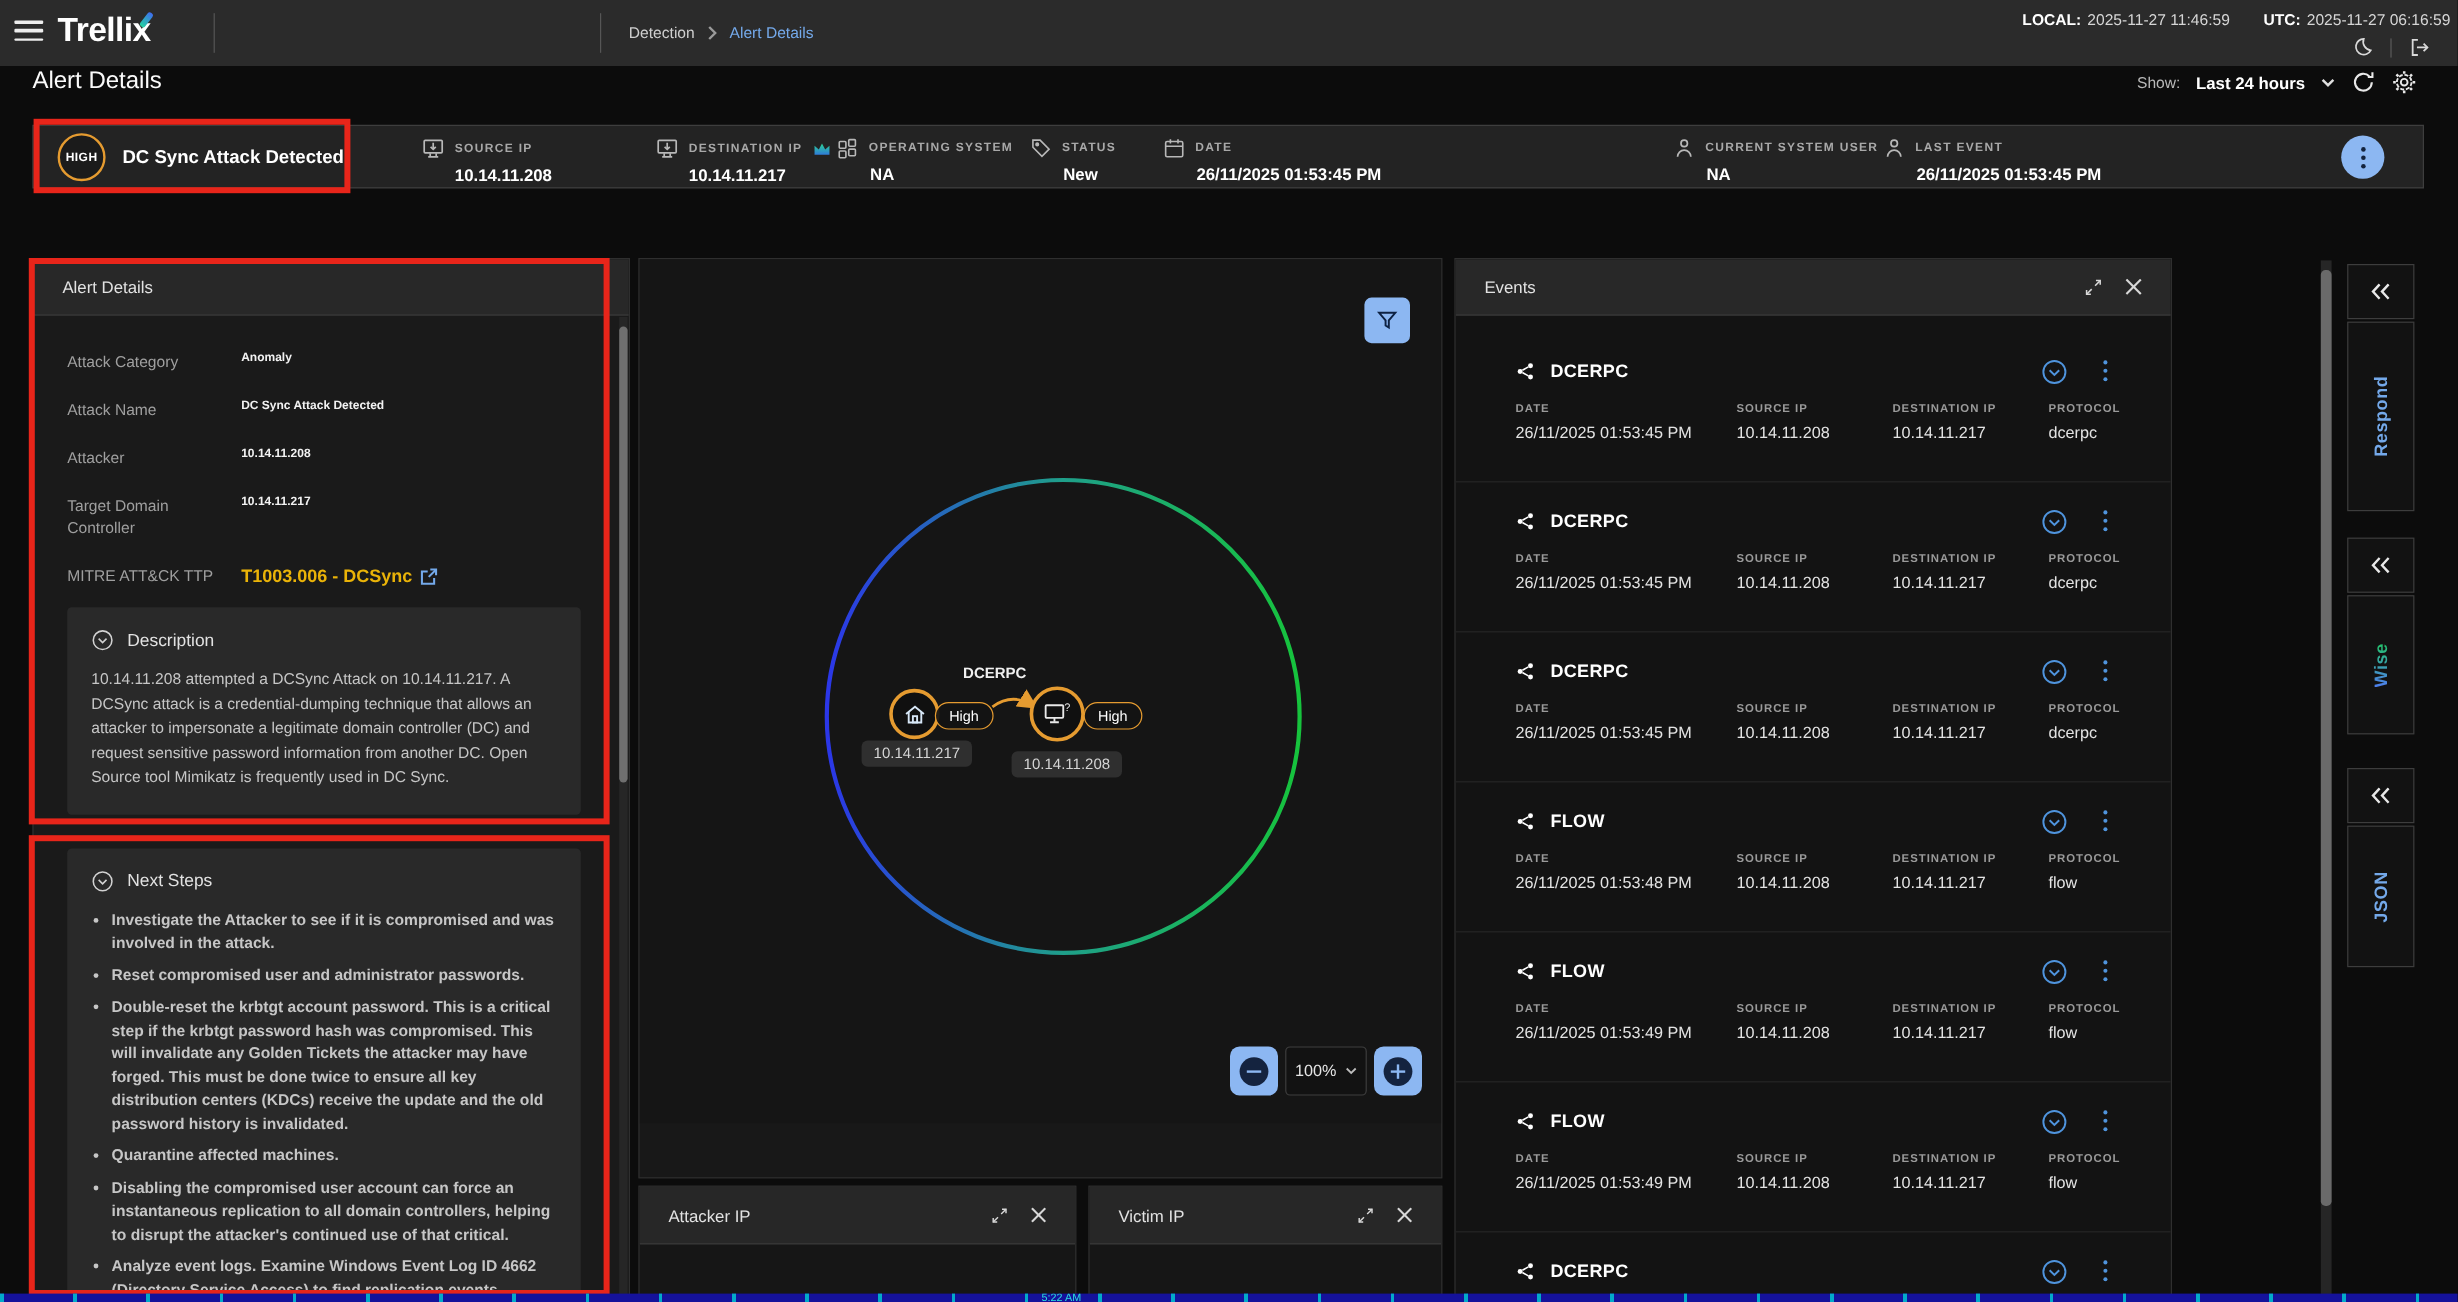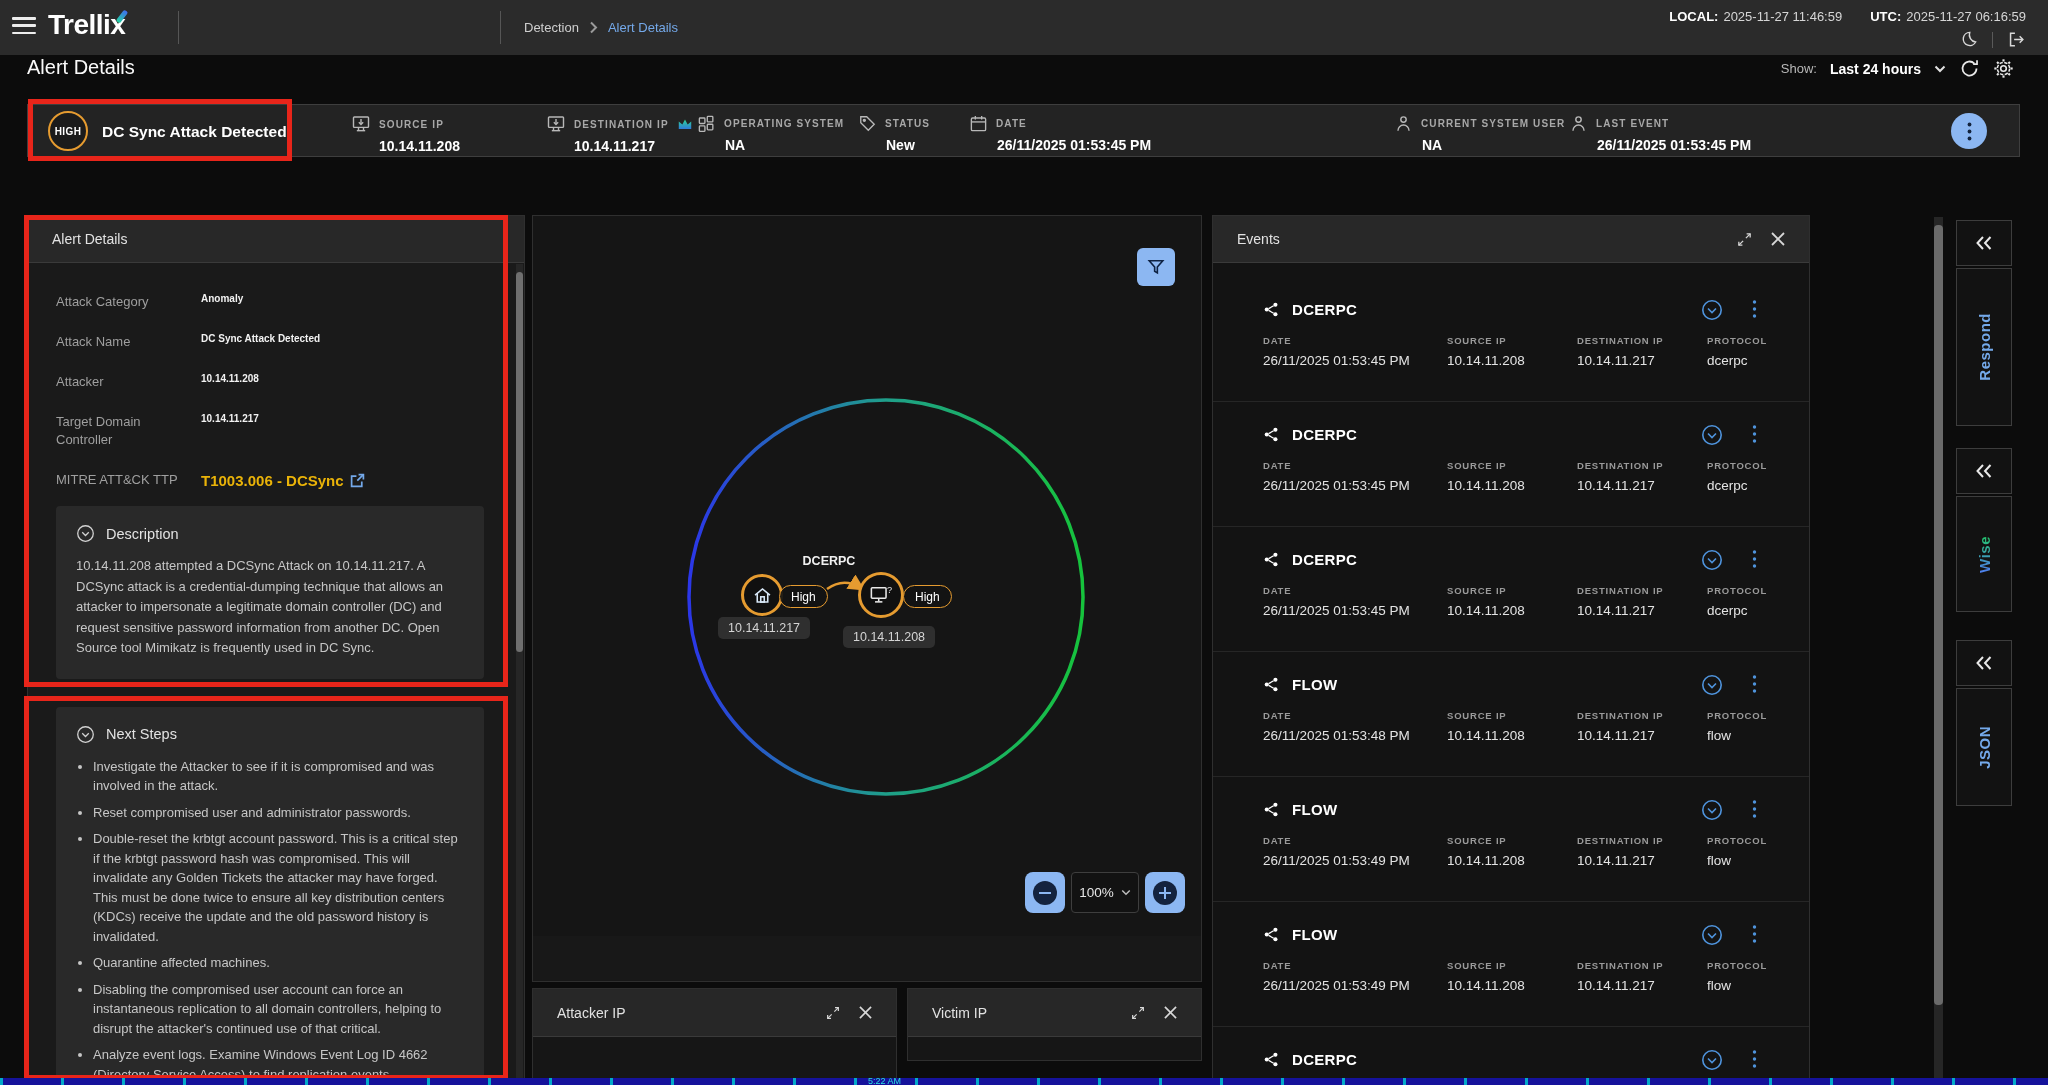--- a/index.html
+++ b/index.html
@@ -13,21 +13,21 @@
   .brand { position:absolute; left:48px; top:9px; font-size:28px; font-weight:800; color:#ffffff; letter-spacing:-.5px; }
   .brand-slash { position:absolute; right:-4px; top:5px; width:14px; height:5px; border-radius:2px;
     background:linear-gradient(90deg,#23d3a0,#3f6cf0); transform:rotate(-52deg); }
   .tb-divider { position:absolute; top:11px; width:1px; height:33px; background:#565656; }
   .product { position:absolute; left:192px; top:8px; }
   .product-name { font-size:15px; color:#f2f2f2; letter-spacing:.4px; }
   .product-edition { font-size:11px; color:#b5b5b5; letter-spacing:.5px; margin-top:4px; }
   .breadcrumb { position:absolute; left:524px; top:0; height:55px; display:flex; align-items:center; gap:10px; }
   .bc-parent { font-size:13px; color:#cfcfcf; cursor:pointer; }
   .bc-current { font-size:13px; color:#74a9ea; }
-  .tb-times { position:absolute; right:22px; top:9px; display:flex; gap:28px; font-size:13px; }
+  .tb-times { position:absolute; right:6px; top:9px; display:flex; gap:28px; font-size:13px; }
   .tb-times b { color:#ffffff; font-weight:700; }
   .tb-times span.v { color:#d6d6d6; margin-left:5px; }
   .tb-icons { position:absolute; right:22px; top:30px; display:flex; gap:14px; align-items:center; }
   .tb-icons .sep { width:1px; height:16px; background:#5a5a5a; }
   .icon-btn { cursor:pointer; display:flex; align-items:center; }
 
   
   .page-title { position:absolute; left:27px; top:56px; font-size:20px; color:#fafafa; font-weight:500; }
   .show-cluster { position:absolute; right:34px; top:58px; display:flex; align-items:center; gap:13px; }
   .show-label { font-size:13px; color:#b9b9b9; }
@@ -60,21 +60,21 @@
   .lp-body { padding:30px 40px 20px 28px; }
   .kv { display:grid; grid-template-columns:145px 1fr; row-gap:21px; }
   .kv-label { font-size:13px; color:#9f9f9f; line-height:1.45; padding-right:8px; }
   .kv-value { font-size:10px; font-weight:700; color:#f2f2f2; }
   .mitre-link { color:#eab308; font-weight:700; font-size:15px; display:flex; gap:6px; align-items:center; cursor:pointer; }
   .sub-card { background:#292929; border-radius:4px; padding:18px 20px 20px 20px; margin-top:16px; }
   .sub-card.next { margin-top:28px; }
   .sub-head { display:flex; align-items:center; gap:11px; font-size:14.5px; color:#e2e2e2; }
   .sub-text { margin-top:13px; font-size:13px; color:#c6c6c6; line-height:1.58; }
   .sub-list { margin-top:13px; padding-left:17px; }
-  .sub-list li { font-size:13px; color:#c6c6c6; line-height:1.5; margin-bottom:7px; }
+  .sub-list li { font-size:13px; color:#c6c6c6; line-height:1.5; margin-bottom:7px;font-weight:bold; }
   .vscroll { position:absolute; top:48px; right:1px; bottom:1px; width:7px; background:#262626; }
   .vscroll .thumb { position:absolute; left:0; width:7px; background:#6f6f6f; border-radius:4px; }
 
   
   .conv-panel { left:532px; top:215px; width:670px; height:767px; }
   .conv-body { position:relative; width:100%; height:720px; background:#151515; }
   .filter-btn { position:absolute; right:26px; top:32px; width:38px; height:38px; border-radius:6px;
     background:#8cb7f2; display:flex; align-items:center; justify-content:center; cursor:pointer; }
   .node { position:absolute; border-radius:50%; border:3px solid #e59b30; background:#101010;
     display:flex; align-items:center; justify-content:center; cursor:pointer; }
@@ -94,21 +94,21 @@
     justify-content:center; cursor:pointer; }
   .zbtn .inner { width:24px; height:24px; border-radius:50%; background:#14233f; position:relative; }
   .zbtn .inner::before { content:""; position:absolute; left:6px; top:11px; width:12px; height:2.4px; background:#8cb7f2; }
   .zbtn.plus .inner::after { content:""; position:absolute; left:10.8px; top:6px; width:2.4px; height:12px; background:#8cb7f2; }
   .zpct { width:68px; height:41px; background:#121212; border:1px solid #3e3e3e; border-radius:4px;
     display:flex; align-items:center; justify-content:center; gap:7px; cursor:pointer; }
   .zpct span { font-size:13.5px; color:#e5e5e5; }
 
   
   .attacker-panel { left:532px; top:988px; width:365px; height:97px; background:#161616; }
-  .victim-panel { left:907px; top:988px; width:295px; height:73px; background:#161616; }
+  .victim-panel { left:907px; top:988px; width:295px; height:96px; background:#161616; }
   .attacker-panel .panel-header, .victim-panel .panel-header { height:48px; background:#272727; }
 
   
   .events-panel { left:1212px; top:215px; width:598px; height:870px; background:#131313; }
   .ev-body { padding-top:14px; }
   .event-card { position:relative; height:125px; padding:24px 90px 0 50px; border-bottom:1px solid #262626; }
   .ev-title-row { display:flex; align-items:center; gap:13px; }
   .ev-name { font-size:15px; font-weight:800; color:#ffffff; letter-spacing:.3px; }
   .ev-chev { position:absolute; right:86px; top:22px; cursor:pointer; }
   .ev-kebab { position:absolute; right:52px; top:22px; cursor:pointer; }

